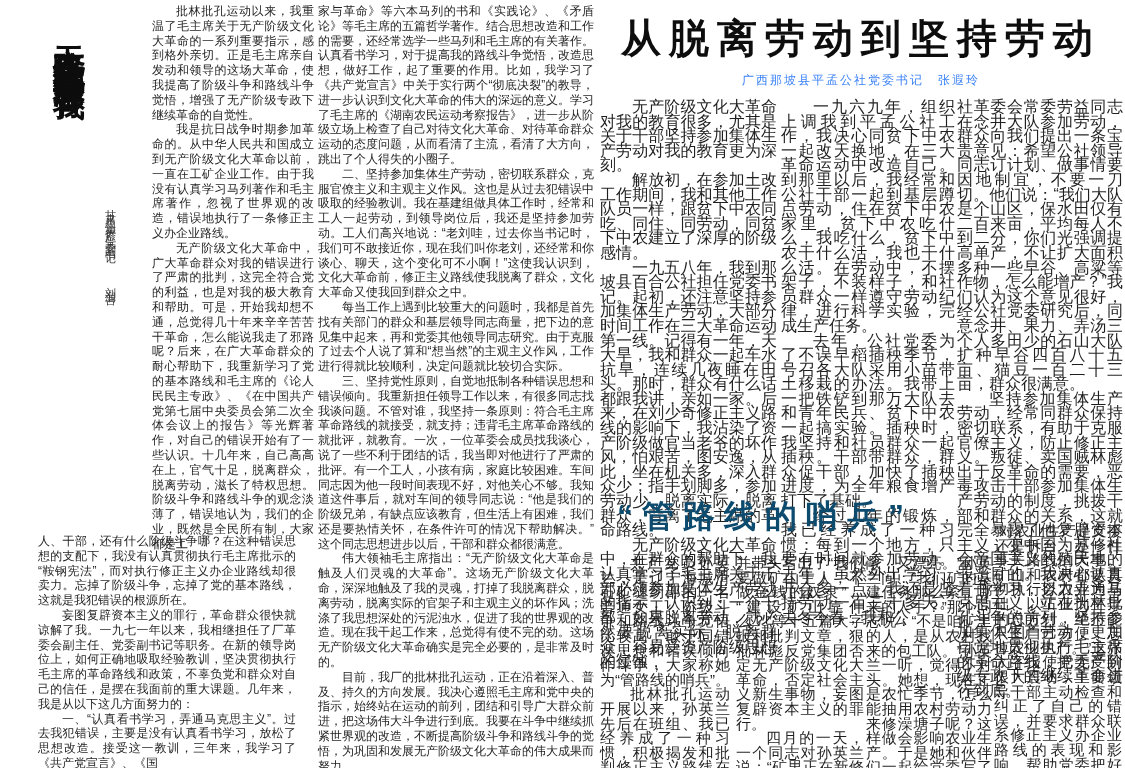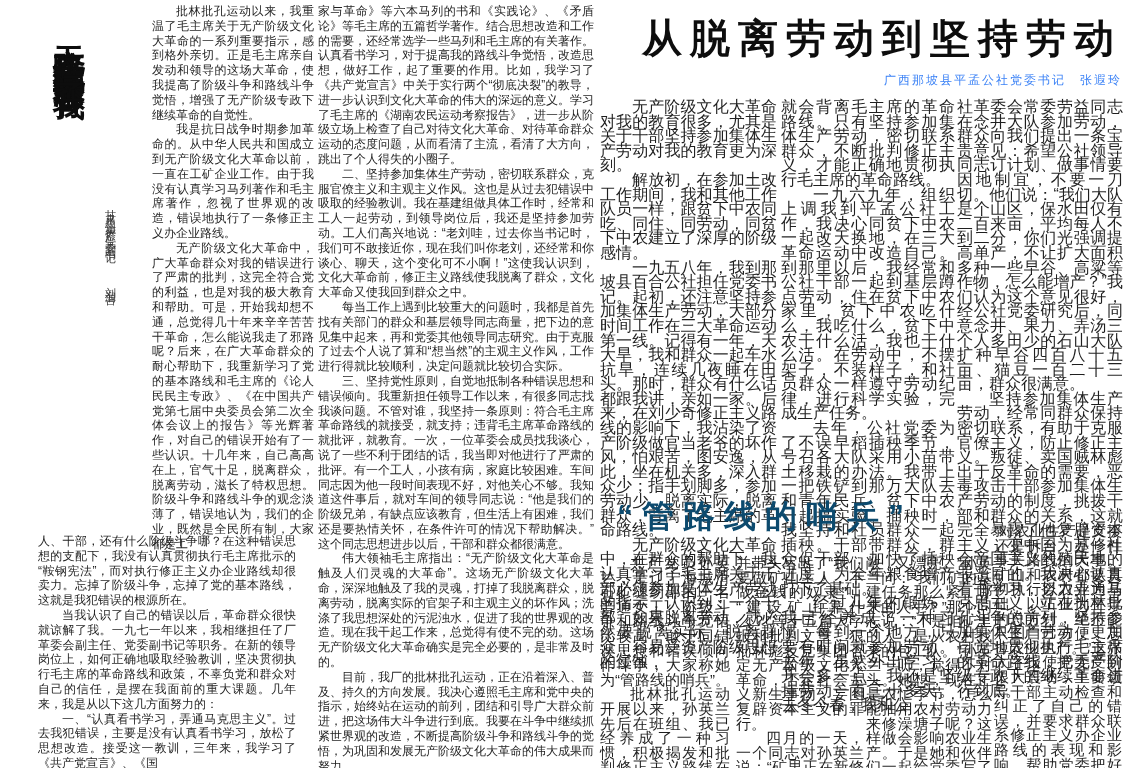--- a/index.html
+++ b/index.html
@@ -33,21 +33,21 @@
   #col-c{left:600px;top:100px;width:177px;height:430px;}
   #col-d{left:781px;top:100px;width:174px;height:430px;}
   #col-e{left:957px;top:100px;width:166px;height:438px;}
   
   .body-rb{font-size:15px;line-height:14.6px;}
   #col-f{left:600px;top:556px;width:130px;height:210px;}
   #col-g{left:736px;top:556px;width:128px;height:210px;}
   #col-h{left:866px;top:556px;width:126px;height:210px;}
   #col-i{left:994px;top:524px;width:128px;height:242px;}
   
-  .h2-wrap{position:absolute;left:600px;top:16px;width:522px;text-align:right;}
+  .h2-wrap{position:absolute;left:600px;top:16px;width:522px;text-align:center;}
   .h2-title{
     font-size:40px;font-weight:700;color:#0d0d0d;
     letter-spacing:8px;margin:0;line-height:1.1;white-space:nowrap;
   }
   .h2-byline{
     margin:12px 0 0 0;font-size:12px;color:#3b82f6;letter-spacing:2px;
   }
   .h3-wrap{position:absolute;left:604px;top:498px;width:322px;text-align:center;}
   .h3-title{
     font-size:32px;font-weight:700;color:#0c4a6e;
@@ -64,21 +64,21 @@
   <div class="v-byline">甘肃兰州炭素厂党委副书记　　刘润吾</div>
 
   <div class="col body-sm" id="col-a">
     <p class="ind">批林批孔运动以来，我重温了毛主席关于无产阶级文化大革命的一系列重要指示，感到格外亲切。正是毛主席亲自发动和领导的这场大革命，使我提高了阶级斗争和路线斗争觉悟，增强了无产阶级专政下继续革命的自觉性。</p>
     <p class="ind">我是抗日战争时期参加革命的。从中华人民共和国成立到无产阶级文化大革命以前，一直在工矿企业工作。由于我没有认真学习马列著作和毛主席著作，忽视了世界观的改造，错误地执行了一条修正主义办企业路线。</p>
     <p class="ind">无产阶级文化大革命中，广大革命群众对我的错误进行了严肃的批判，这完全符合党的利益，也是对我的极大教育和帮助。可是，开始我却想不通，总觉得几十年来辛辛苦苦干革命，怎么能说我走了邪路呢？后来，在广大革命群众的耐心帮助下，我重新学习了党的基本路线和毛主席的《论人民民主专政》、《在中国共产党第七届中央委员会第二次全体会议上的报告》等光辉著作，对自己的错误开始有了一些认识。十几年来，自己高高在上，官气十足，脱离群众，脱离劳动，滋长了特权思想。阶级斗争和路线斗争的观念淡薄了，错误地认为，我们的企业，既然是全民所有制，大家都是工</p>
   </div>
 
   <div class="col body-sm" id="col-wide">
     <p>人、干部，还有什么阶级斗争哪？在这种错误思想的支配下，我没有认真贯彻执行毛主席批示的“鞍钢宪法”，而对执行修正主义办企业路线却很卖力。忘掉了阶级斗争，忘掉了党的基本路线，这就是我犯错误的根源所在。</p>
-    <p class="ind">当我认识了自己的错误以后，革命群众很快就谅解了我。一九七一年以来，我相继担任了厂革委会副主任、党委副书记等职务。在新的领导岗位上，如何正确地吸取经验教训，坚决贯彻执行毛主席的革命路线和政策，不辜负党和群众对自己的信任，是摆在我面前的重大课题。几年来，我是从以下这几方面努力的：</p>
+    <p class="ind">妄图复辟资本主义的罪行，革命群众很快就谅解了我。一九七一年以来，我相继担任了厂革委会副主任、党委副书记等职务。在新的领导岗位上，如何正确地吸取经验教训，坚决贯彻执行毛主席的革命路线和政策，不辜负党和群众对自己的信任，是摆在我面前的重大课题。几年来，我是从以下这几方面努力的：</p>
     <p class="ind">一、“认真看书学习，弄通马克思主义”。过去我犯错误，主要是没有认真看书学习，放松了思想改造。接受这一教训，三年来，我学习了《共产党宣言》、《国</p>
   </div>
 
   <div class="col body-sm" id="col-b">
     <p>家与革命》等六本马列的书和《实践论》、《矛盾论》等毛主席的五篇哲学著作。结合思想改造和工作的需要，还经常选学一些马列和毛主席的有关著作。认真看书学习，对于提高我的路线斗争觉悟，改造思想，做好工作，起了重要的作用。比如，我学习了《共产党宣言》中关于实行两个“彻底决裂”的教导，进一步认识到文化大革命的伟大的深远的意义。学习了毛主席的《湖南农民运动考察报告》，进一步从阶级立场上检查了自己对待文化大革命、对待革命群众运动的态度问题，从而看清了主流，看清了大方向，跳出了个人得失的小圈子。</p>
     <p class="ind">二、坚持参加集体生产劳动，密切联系群众，克服官僚主义和主观主义作风。这也是从过去犯错误中吸取的经验教训。我在基建组做具体工作时，经常和工人一起劳动，到领导岗位后，我还是坚持参加劳动。工人们高兴地说：“老刘哇，过去你当书记时，我们可不敢接近你，现在我们叫你老刘，还经常和你谈心、聊天，这个变化可不小啊！”这使我认识到，文化大革命前，修正主义路线使我脱离了群众，文化大革命又使我回到群众之中。</p>
     <p class="ind">每当工作上遇到比较重大的问题时，我都是首先找有关部门的群众和基层领导同志商量，把下边的意见集中起来，再和党委其他领导同志研究。由于克服了过去个人说了算和“想当然”的主观主义作风，工作进行得就比较顺利，决定问题就比较切合实际。</p>
     <p class="ind">三、坚持党性原则，自觉地抵制各种错误思想和错误倾向。我重新担任领导工作以来，有很多同志找我谈问题。不管对谁，我坚持一条原则：符合毛主席革命路线的就接受，就支持；违背毛主席革命路线的就批评，就教育。一次，一位革委会成员找我谈心，说了一些不利于团结的话，我当即对他进行了严肃的批评。有一个工人，小孩有病，家庭比较困难。车间同志因为他一段时间表现不好，对他关心不够。我知道这件事后，就对车间的领导同志说：“他是我们的阶级兄弟，有缺点应该教育，但生活上有困难，我们还是要热情关怀，在条件许可的情况下帮助解决。”这个同志思想进步以后，干部和群众都很满意。</p>
     <p class="ind">伟大领袖毛主席指出：“无产阶级文化大革命是触及人们灵魂的大革命”。这场无产阶级文化大革命，深深地触及了我的灵魂，打掉了我脱离群众，脱离劳动，脱离实际的官架子和主观主义的坏作风；洗涤了我思想深处的污泥浊水，促进了我的世界观的改造。现在我干起工作来，总觉得有使不完的劲。这场无产阶级文化大革命确实是完全必要的，是非常及时的。</p>
     <p class="ind">目前，我厂的批林批孔运动，正在沿着深入、普及、持久的方向发展。我决心遵照毛主席和党中央的指示，始终站在运动的前列，团结和引导广大群众前进，把这场伟大斗争进行到底。我要在斗争中继续抓紧世界观的改造，不断提高阶级斗争和路线斗争的觉悟，为巩固和发展无产阶级文化大革命的伟大成果而努力。</p>
@@ -90,21 +90,20 @@
   </div>
 
   <div class="col body-rt" id="col-c">
     <p class="ind">无产阶级文化大革命对我的教育很多，尤其是关于干部坚持参加集体生产劳动对我的教育更为深刻。</p>
     <p class="ind">解放初，在参加土改工作期间，我和其他工作队员一样，跟贫下中农同吃、同住、同劳动，同贫下中农建立了深厚的阶级感情。</p>
     <p class="ind">一九五八年，我到那坡县百合公社担任党委书记。起初，还注意坚持参加集体生产劳动，大部分时间工作在三大革命运动第一线。记得有一年，天大旱，我和群众一起车水抗旱，连续几夜睡在田头。那时，群众有什么话都跟我讲，亲如一家。后来，在刘少奇修正主义路线的影响下，我沾染了资产阶级做官当老爷的坏作风，怕艰苦，图安逸，从此，坐在机关多，深入群众少；指手划脚多，参加劳动少，脱离实际，脱离群众，背离了毛主席的革命路线。</p>
     <p class="ind">无产阶级文化大革命中，在群众的帮助下，我认真学习了毛主席关于干部必须参加集体生产劳动的指示，认识到：一个干部，如果脱离劳动，就必然要脱离实际，脱离群众，容易受资产阶级思想的侵蚀，</p>
   </div>
 
   <div class="col body-rt" id="col-d">
-    <p>就会背离毛主席的革命路线。只有坚持参加集体生产劳动，密切联系群众，不断批判修正主义，才能正确地贯彻执行毛主席的革命路线。</p>
     <p class="ind">一九六九年，组织上调我到平孟公社工作，我决心同贫下中农一起改天换地，在三大革命运动中改造自己。到那里以后，我经常和公社干部一起到基层蹲点劳动，住在贫下中农家里，贫下中农吃什么，我吃什么，贫下中农干什么活，我也干什么活。在劳动中，不摆架子，不装样子，和社员群众一样遵守劳动纪律，进行科学实验，完成生产任务。</p>
     <p class="ind">去年，公社党委为了不误早稻插秧季节，号召各大队采用小苗带土移栽的办法。我带上一把铁铲到那万大队去和青年民兵、贫下中农一起搞实验。插秧时，我坚持和社员群众一起插秧。干部带群众，群众促干部，加快了插秧进度，为全年粮食增产打下了基础。</p>
     <p class="ind">经过几年的锻炼，我已经养成了一种习惯：每到一个地方，只要有时间就参加劳动。去年，虽然外出学习、开会多一点，我还是坚持劳动一百三十多天。去冬今春，我和公</p>
   </div>
 
   <div class="col body-rt" id="col-e">
     <p>社革委会常委劳益同志在念井大队参加劳动，群众向我们提出一条宝贵意见：希望公社领导同志订计划、做事情要因地制宜，不要一刀切。他们说：“我们大队是个山区，保水田仅有二百来亩，平均每人不到二分，你们光强调提高单产，不让扩大面积多种一些早谷、高粱等作物，怎么能增产？”我们认为这个意见很好，经公社党委研究后，同意念井、果力、弄汤三个人多田少的石山大队扩种早谷四百八十五亩、猫豆一百二十三亩，群众很满意。</p>
     <p class="ind">坚持参加集体生产劳动，经常同群众保持密切联系，有助于克服官僚主义，防止修正主义。叛徒、卖国贼林彪出于反革命的需要，恶毒攻击干部参加集体生产劳动的制度，挑拨干部和群众的关系，这就完全暴露了他复辟资本主义，变中国为苏修社会帝国主义的殖民地的罪恶目的。我决心认真看书学习，努力弄通马克思主义，站在批林批孔斗争的前列，坚持参加集体生产劳动，更加自觉地贯彻执行毛主席的革命路线，把无产阶级专政下的继续革命进行到底。</p>
   </div>
 

